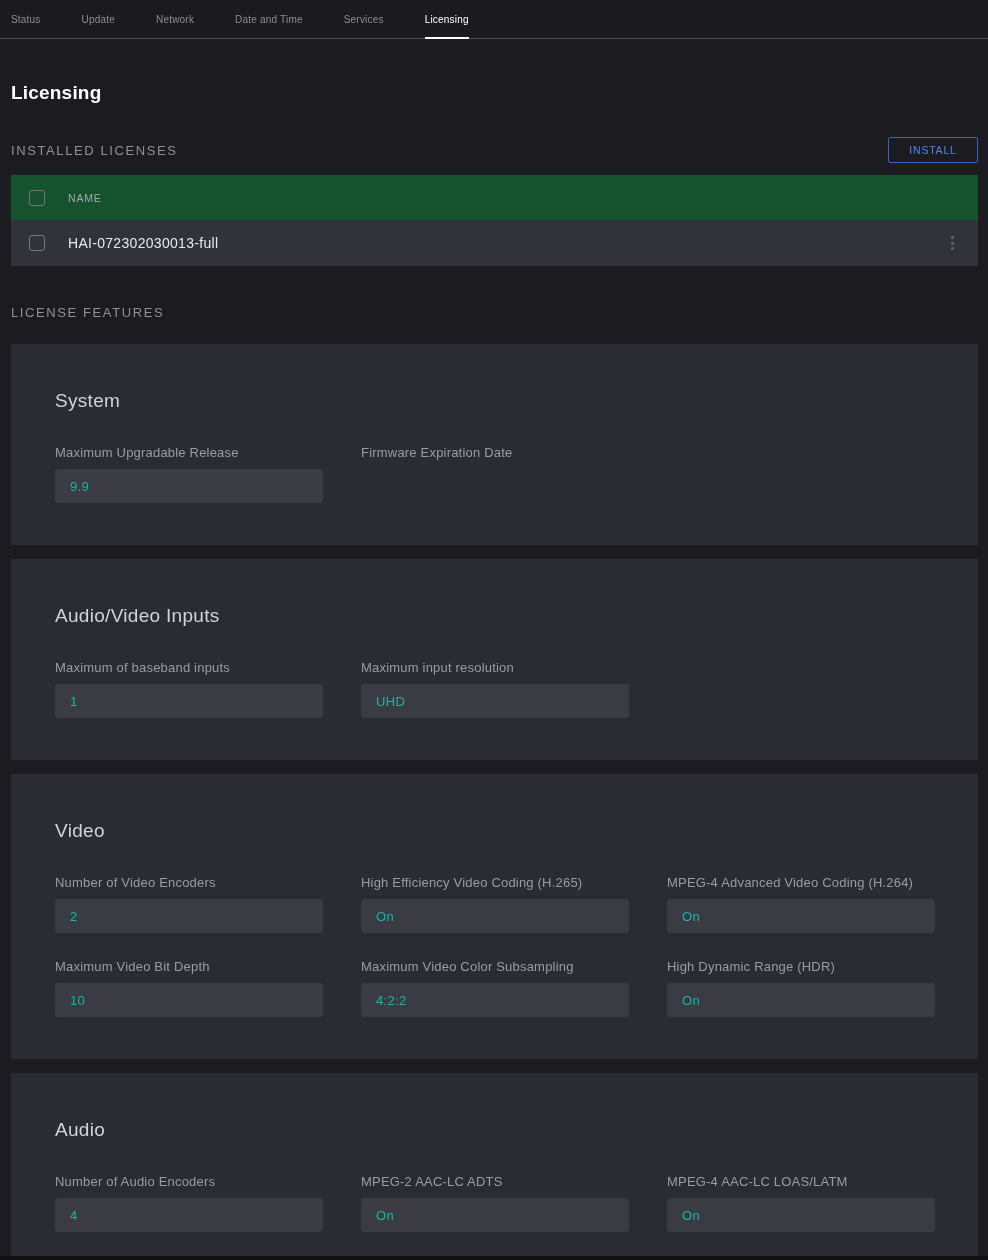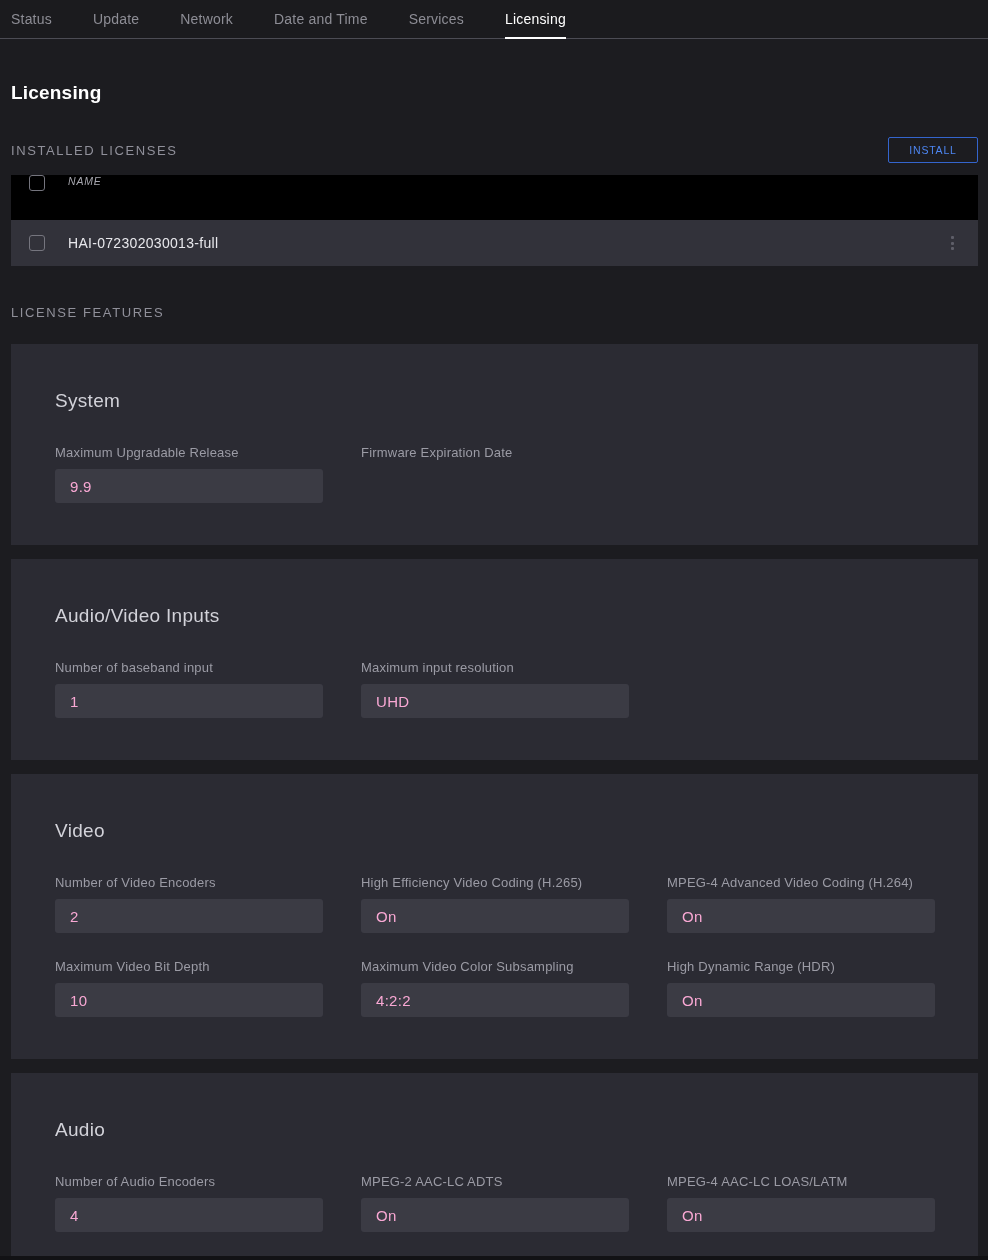--- a/index.html
+++ b/index.html
@@ -18,21 +18,21 @@
     background:#1b1b1e;
     border-bottom:1px solid #4c4c54;
     display:flex;
     align-items:stretch;
     padding-left:11px;
     gap:41px;
   }
   .tab {
     display:flex;
     align-items:center;
-    font-size:14px;
+    font-size:10px;
     color:#8d8d95;
     cursor:pointer;
     position:relative;
     letter-spacing:.2px;
   }
   .tab.active { color:#ffffff; }
   .tab.active::after {
     content:"";
     position:absolute;
     left:0; right:0; bottom:-1px;
@@ -76,24 +76,24 @@
     cursor:pointer;
     display:flex;
     align-items:center;
     justify-content:center;
   }
 
   
   .table { margin-top:12px; }
   .thead {
     height:45px;
-    background:#000000;
-    display:flex;
+    background:#14532d;
+    display:flex;
+    align-items:center;
     padding-left:18px;
-    font-style:italic;
   }
   .trow {
     height:46px;
     background:#32323a;
     display:flex;
     align-items:center;
     padding-left:18px;
     padding-right:18px;
   }
   .checkbox {
@@ -160,22 +160,22 @@
     letter-spacing:.2px;
     margin-bottom:9px;
   }
   .field-value {
     height:34px;
     background:#3b3b44;
     border-radius:3px;
     display:flex;
     align-items:center;
     padding-left:15px;
-    font-size:15px;
-    color:#f9a8d4;
+    font-size:13px;
+    color:#14b8a6;
     letter-spacing:.3px;
     cursor:default;
   }
 
   .bottom-strip {
     position:absolute;
     left:0; bottom:0;
     width:100%; height:4px;
     background:#121215;
   }
@@ -233,21 +233,21 @@
           </div>
           <div>
             <div class="field-label">Firmware Expiration Date</div>
           </div>
         </div>
       </section>
       <section class="card">
         <div class="card-title">Audio/Video Inputs</div>
         <div class="field-grid">
           <div>
-            <div class="field-label">Number of baseband input</div>
+            <div class="field-label">Maximum of baseband inputs</div>
             <div class="field-value">1</div>
           </div>
           <div>
             <div class="field-label">Maximum input resolution</div>
             <div class="field-value">UHD</div>
           </div>
         </div>
       </section>
       <section class="card">
         <div class="card-title">Video</div>

